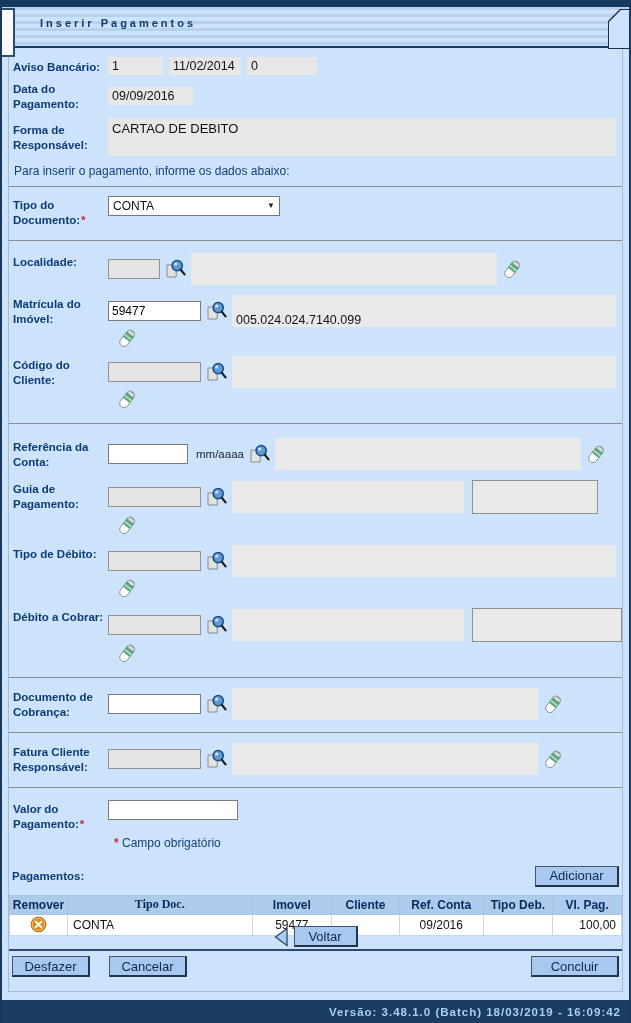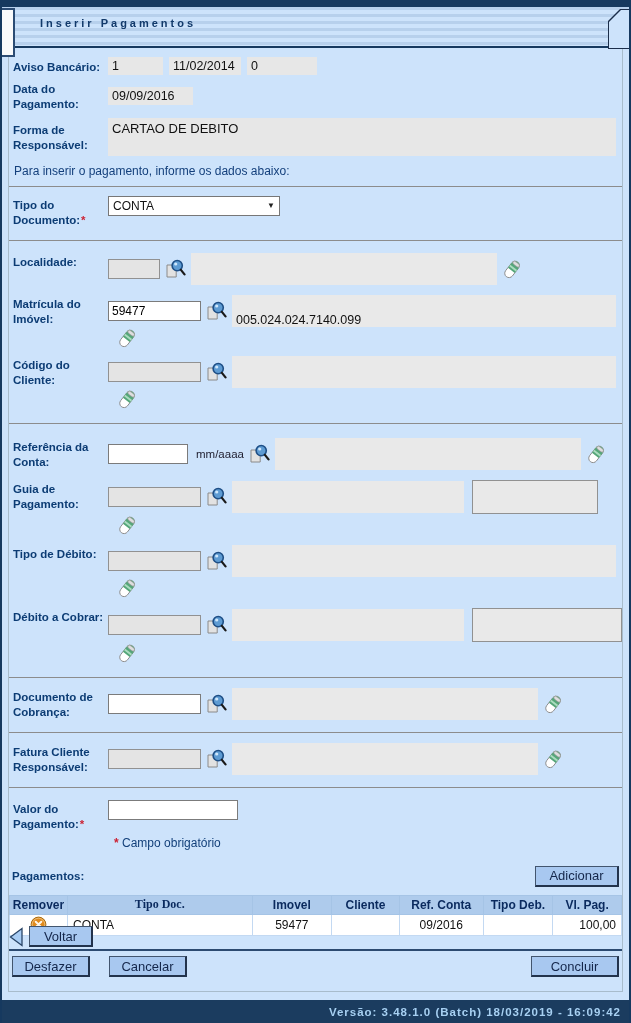--- a/index.html
+++ b/index.html
@@ -78,21 +78,21 @@
       padding:0 8px;cursor:pointer;font-family:"Liberation Sans",sans-serif;text-align:center;}
   .btn-add{width:84px;}
   table.pays{width:100%;border-collapse:collapse;margin-top:8px;border:1px solid #7fa3cc;font-size:12px;}
   table.pays th{background:var(--table-header-bg);color:#0a2a5e;font-weight:bold;height:19px;
       border:1px solid #a5c4e6;font-size:12px;padding:0 2px;}
   table.pays td{background:#fff;height:21px;border:1px solid #c3d9f2;padding:0 5px;color:#111;}
   td.a-l{text-align:left;} td.a-c{text-align:center;} td.a-r{text-align:right;}
   td.c-remove{text-align:center;padding:0;}
   .rm{display:inline-flex;vertical-align:middle;cursor:pointer;}
   
-  .voltar-row{position:absolute;left:0;right:0;bottom:44px;display:flex;align-items:center;}
+  .voltar-row{position:absolute;left:0;right:0;bottom:44px;display:flex;align-items:center;justify-content:center;}
   .back-ic{display:inline-flex;margin-right:5px;cursor:pointer;}
   .btn-voltar{width:64px;}
   .dark-divider{position:absolute;left:0;right:0;bottom:40px;border-top:2px solid #2c4a70;}
   .buttons-row{position:absolute;left:0;right:0;bottom:14px;display:flex;align-items:center;padding:0 3px;}
   .btn-desfazer{width:78px;} .btn-cancelar{width:78px;margin-left:19px;} .btn-concluir{width:88px;margin-left:auto;}
   
   .footer{position:absolute;left:0;right:0;bottom:0;height:23px;background:var(--footer-bg);
       display:flex;align-items:center;justify-content:flex-end;padding-right:8px;}
   .footer span{color:var(--footer-text);font-size:11.5px;font-weight:bold;letter-spacing:1px;}
 </style>

